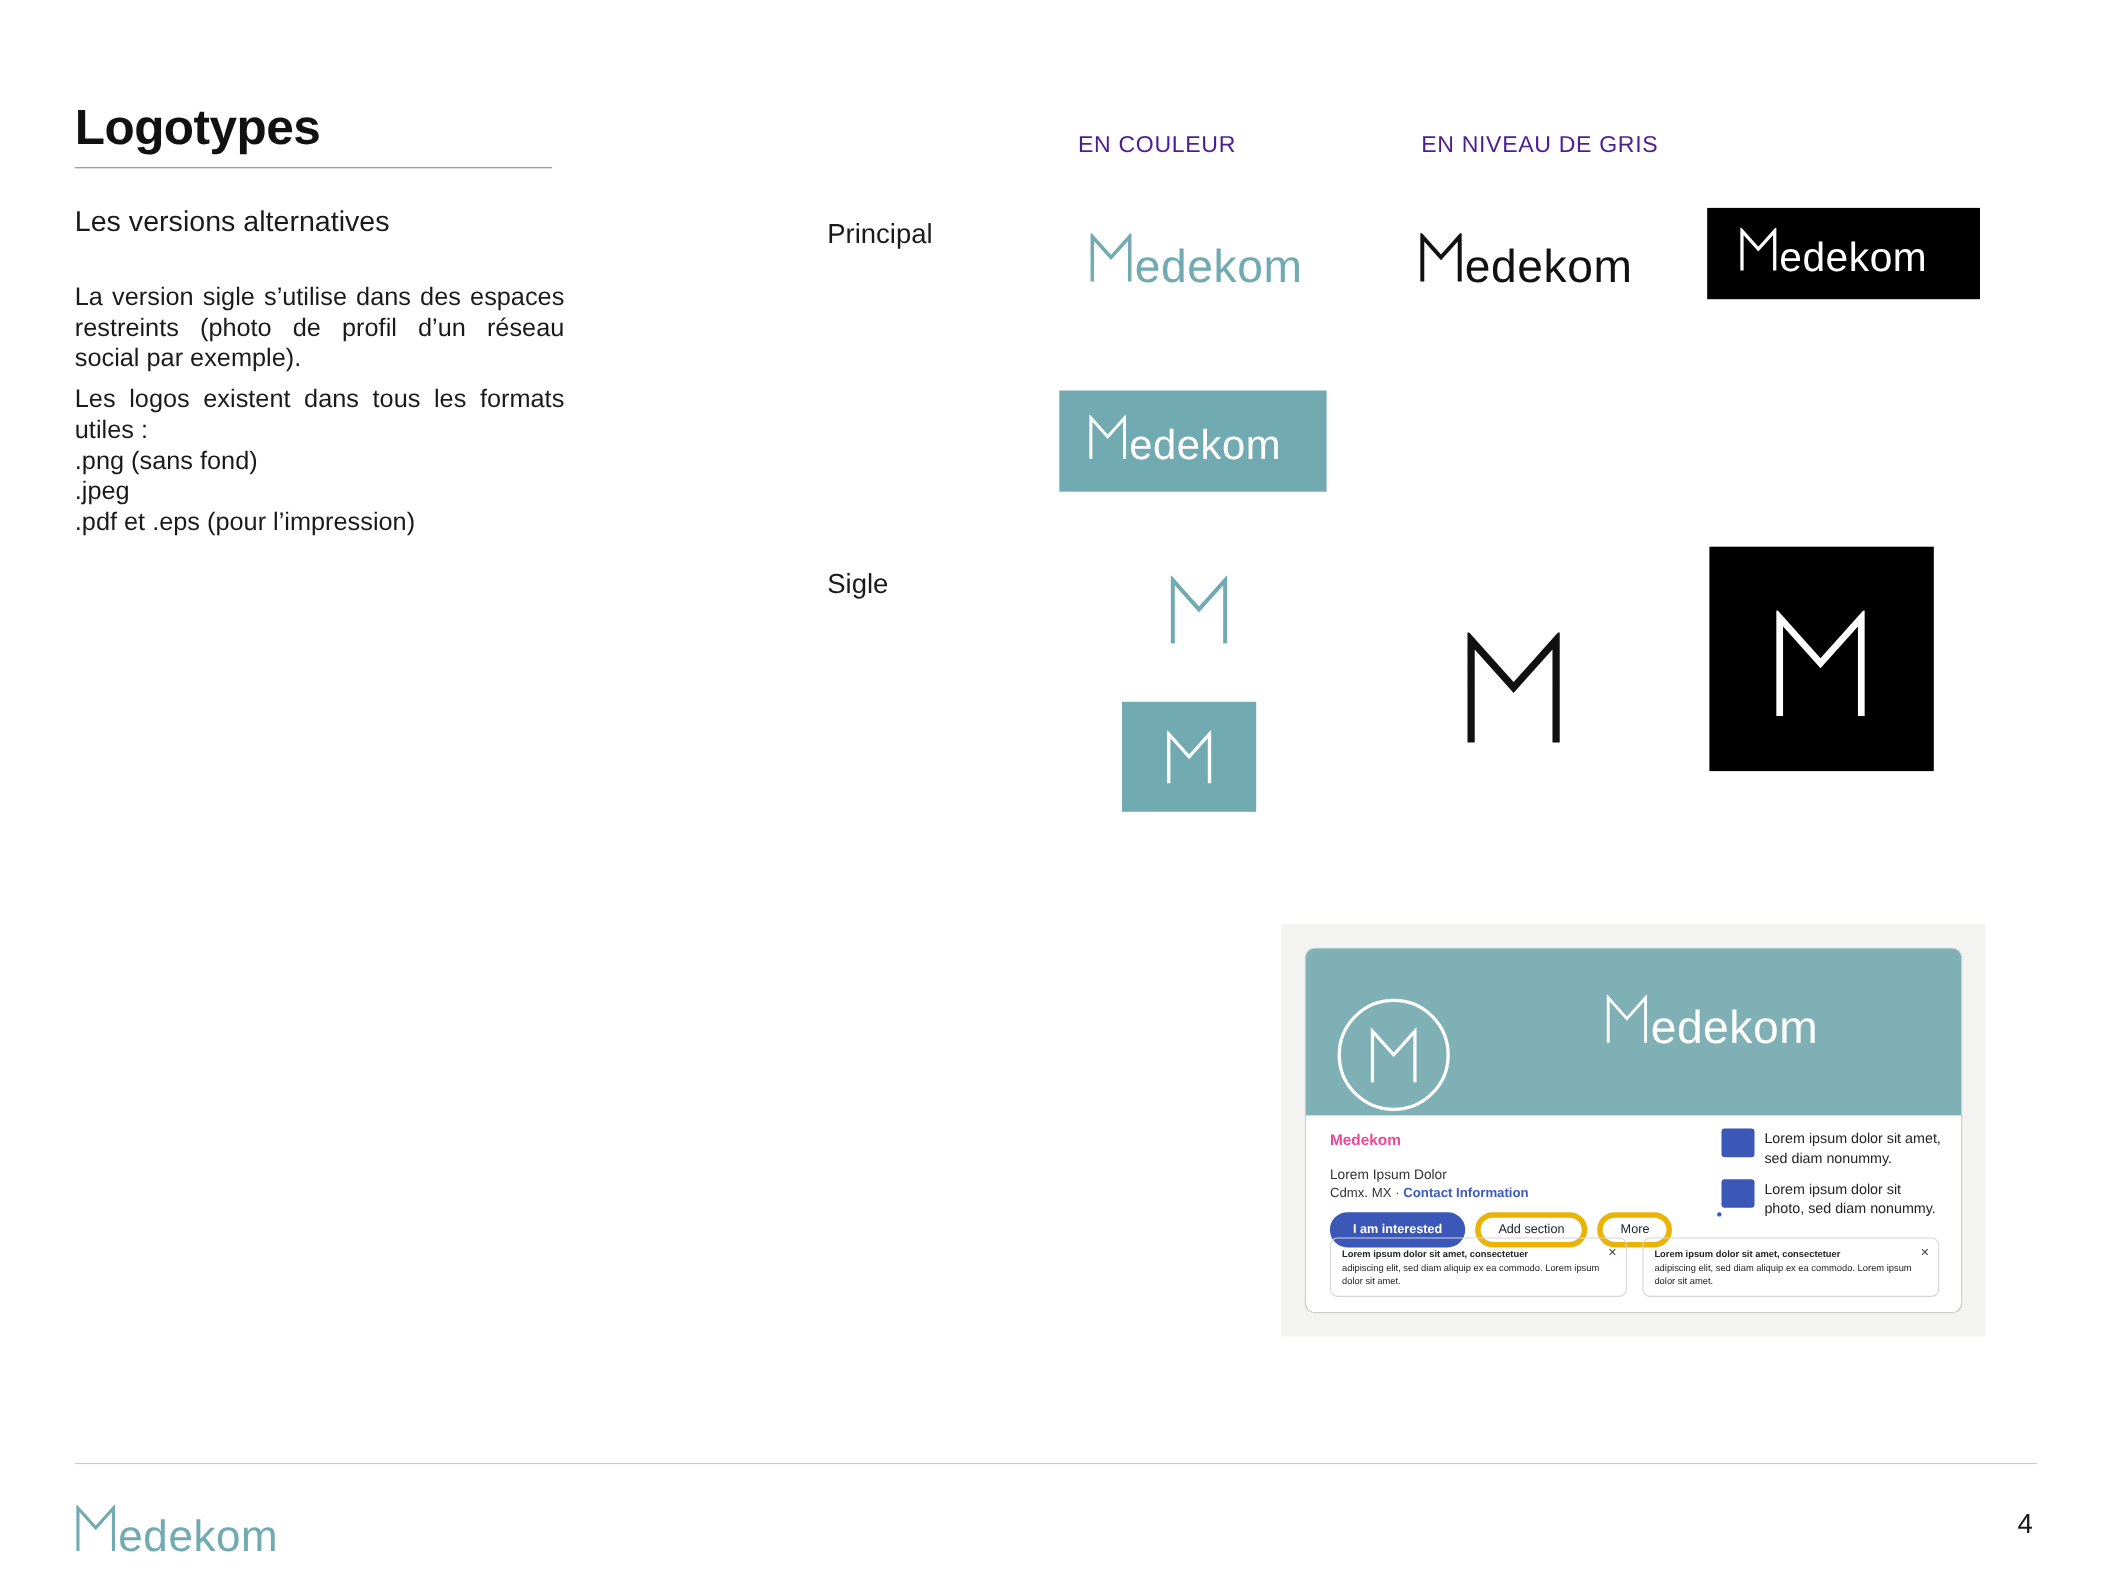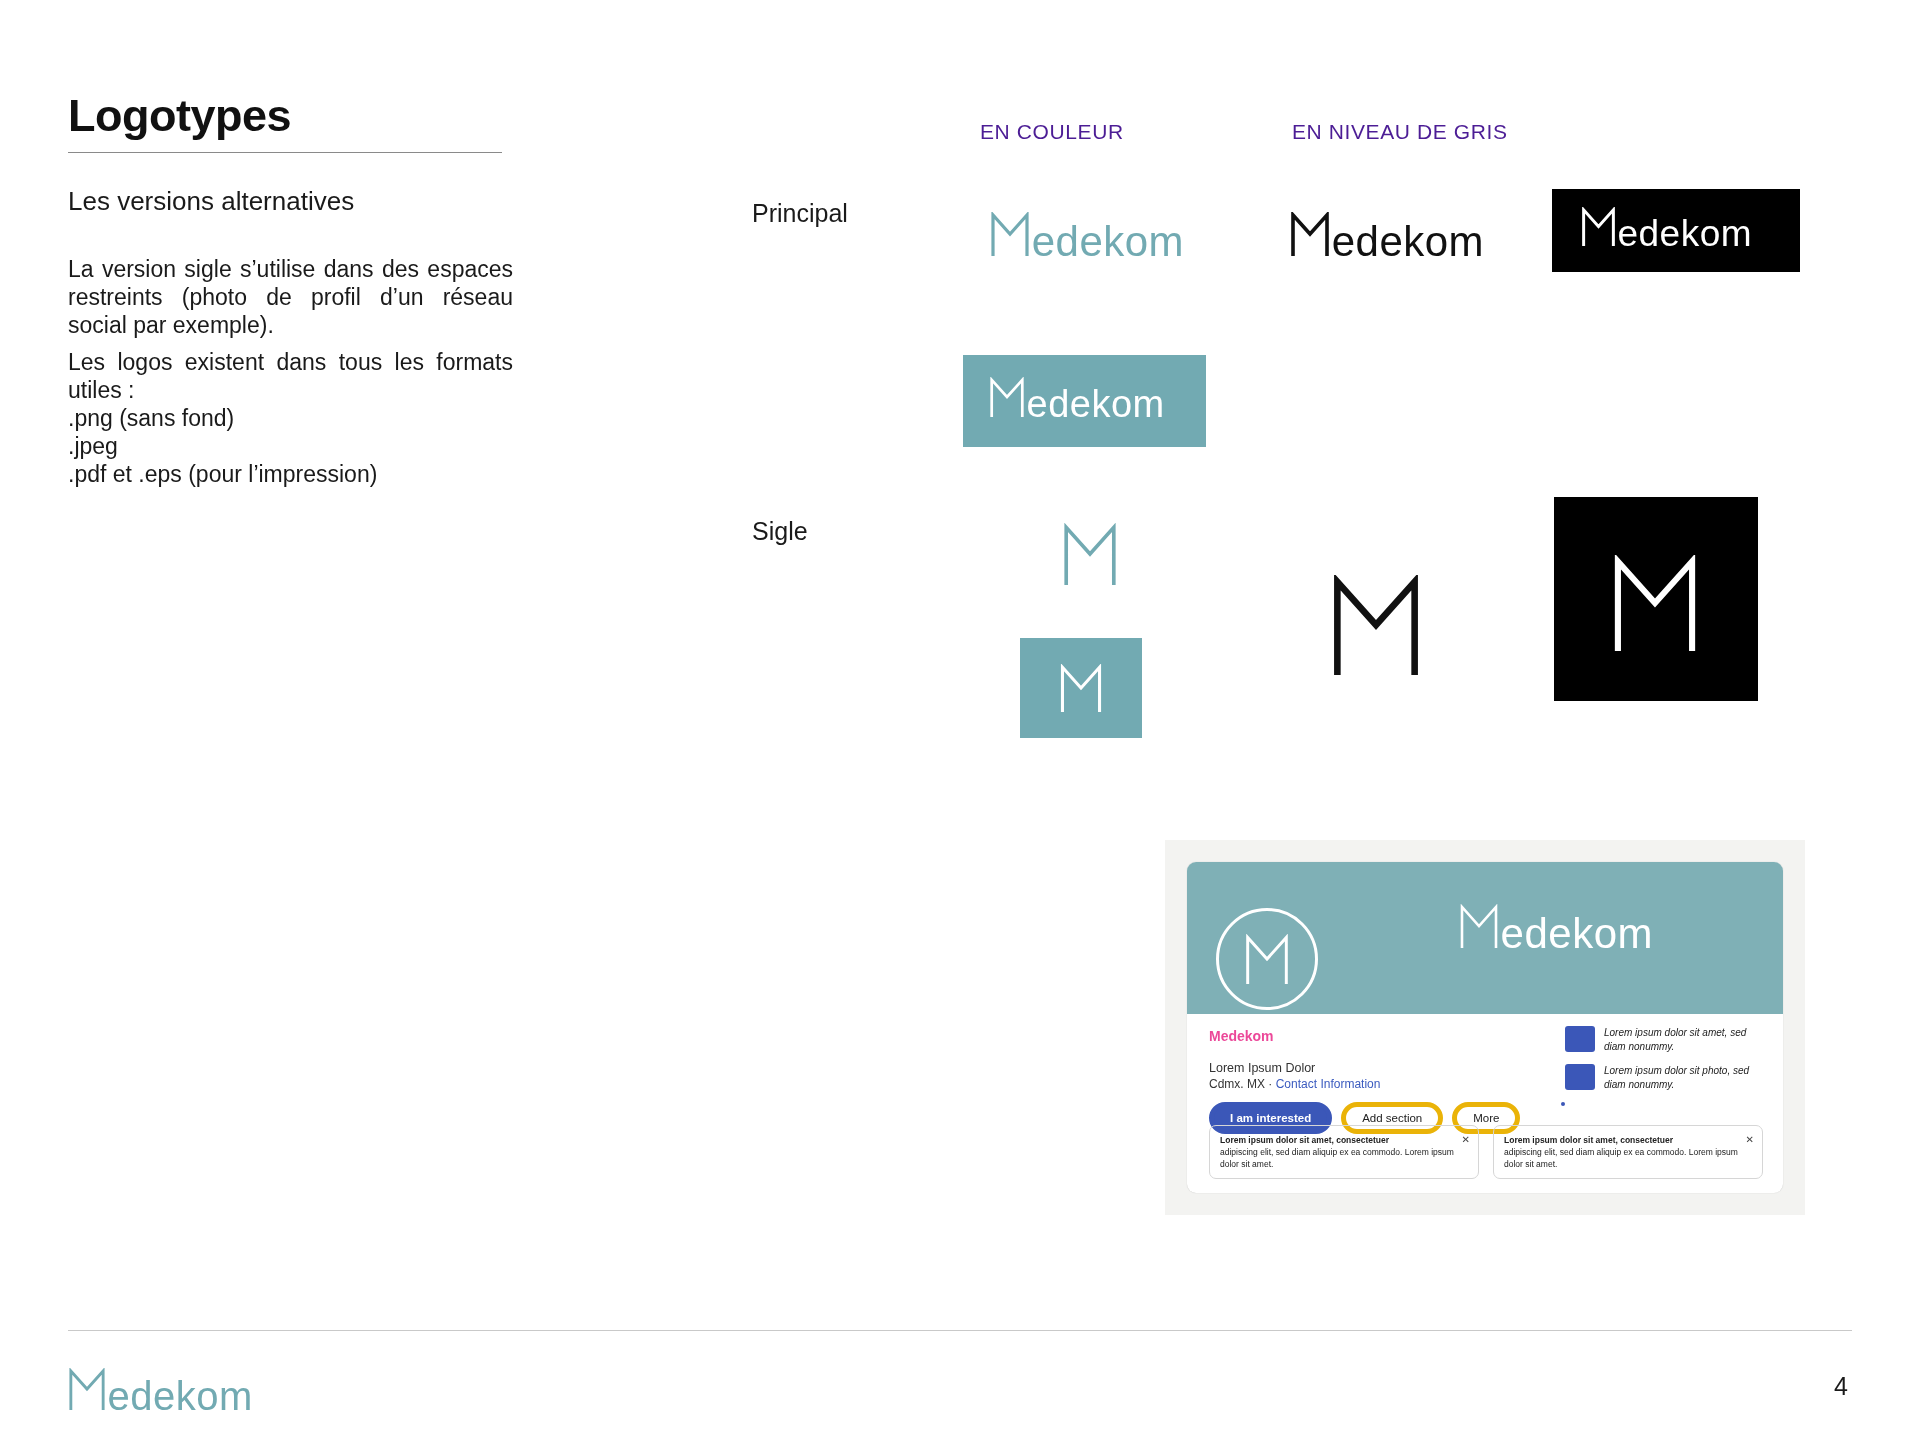--- a/index.html
+++ b/index.html
@@ -183,21 +183,21 @@
   .mk-sub {
     font-size: 12.5px;
     color: #333;
     margin-top: 17px;
   }
   .mk-loc {
     font-size: 12px;
     color: #333;
     margin-top: 2px;
   }
-  .mk-loc .link { color: #3b5bbf; font-weight: 400; }
+  .mk-loc .link { color: #3b5bbf; font-weight: 700; }
   .mk-btnrow {
     margin-top: 11px;
     display: flex;
     gap: 9px;
     align-items: center;
   }
   .mk-btn {
     font-size: 11.5px;
     border-radius: 20px;
     padding: 5px 16px;
@@ -225,24 +225,23 @@
     margin-bottom: 11px;
   }
   .mk-sidecard .sq {
     width: 30px;
     height: 26px;
     background: #3b57b8;
     border-radius: 3px;
     flex: 0 0 auto;
   }
   .mk-sidecard .txt {
-    font-size: 10px;
+    font-size: 13px;
     line-height: 1.35;
     color: #222;
-    font-style: italic;
   }
   .mk-dot {
     position: absolute;
     right: 218px;
     top: 88px;
     width: 4px;
     height: 4px;
     border-radius: 50%;
     background: #3b57b8;
   }

